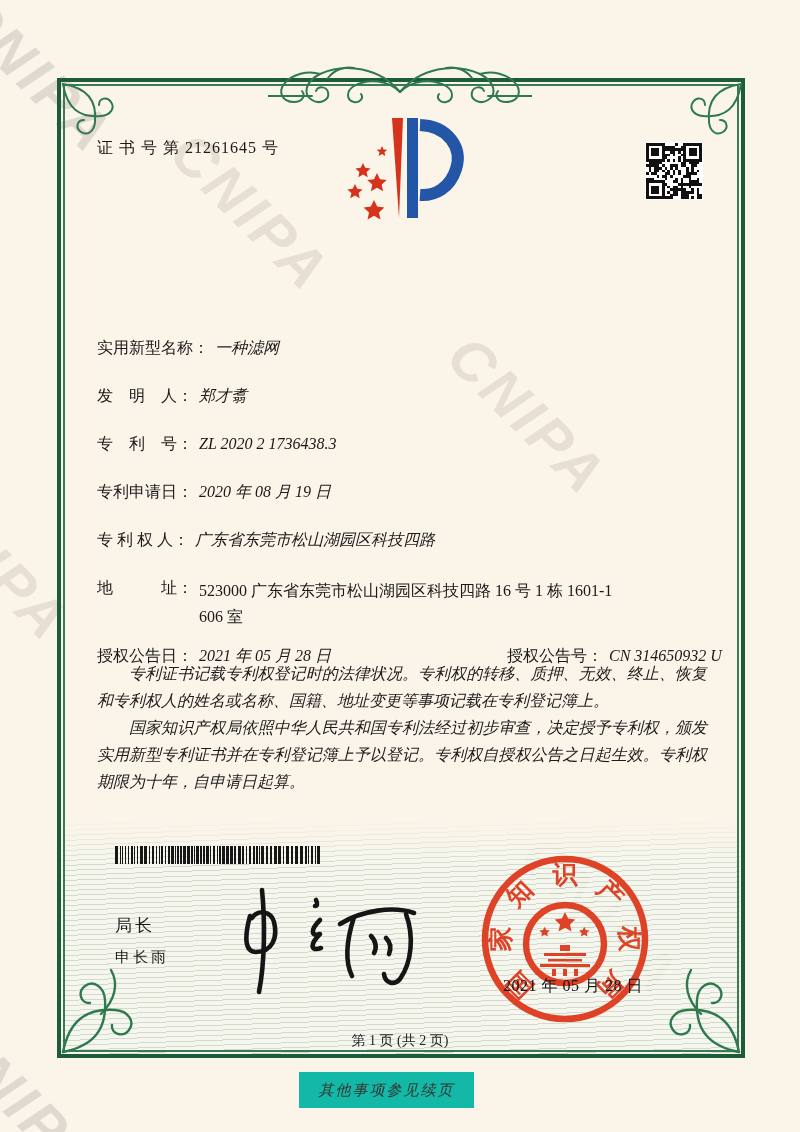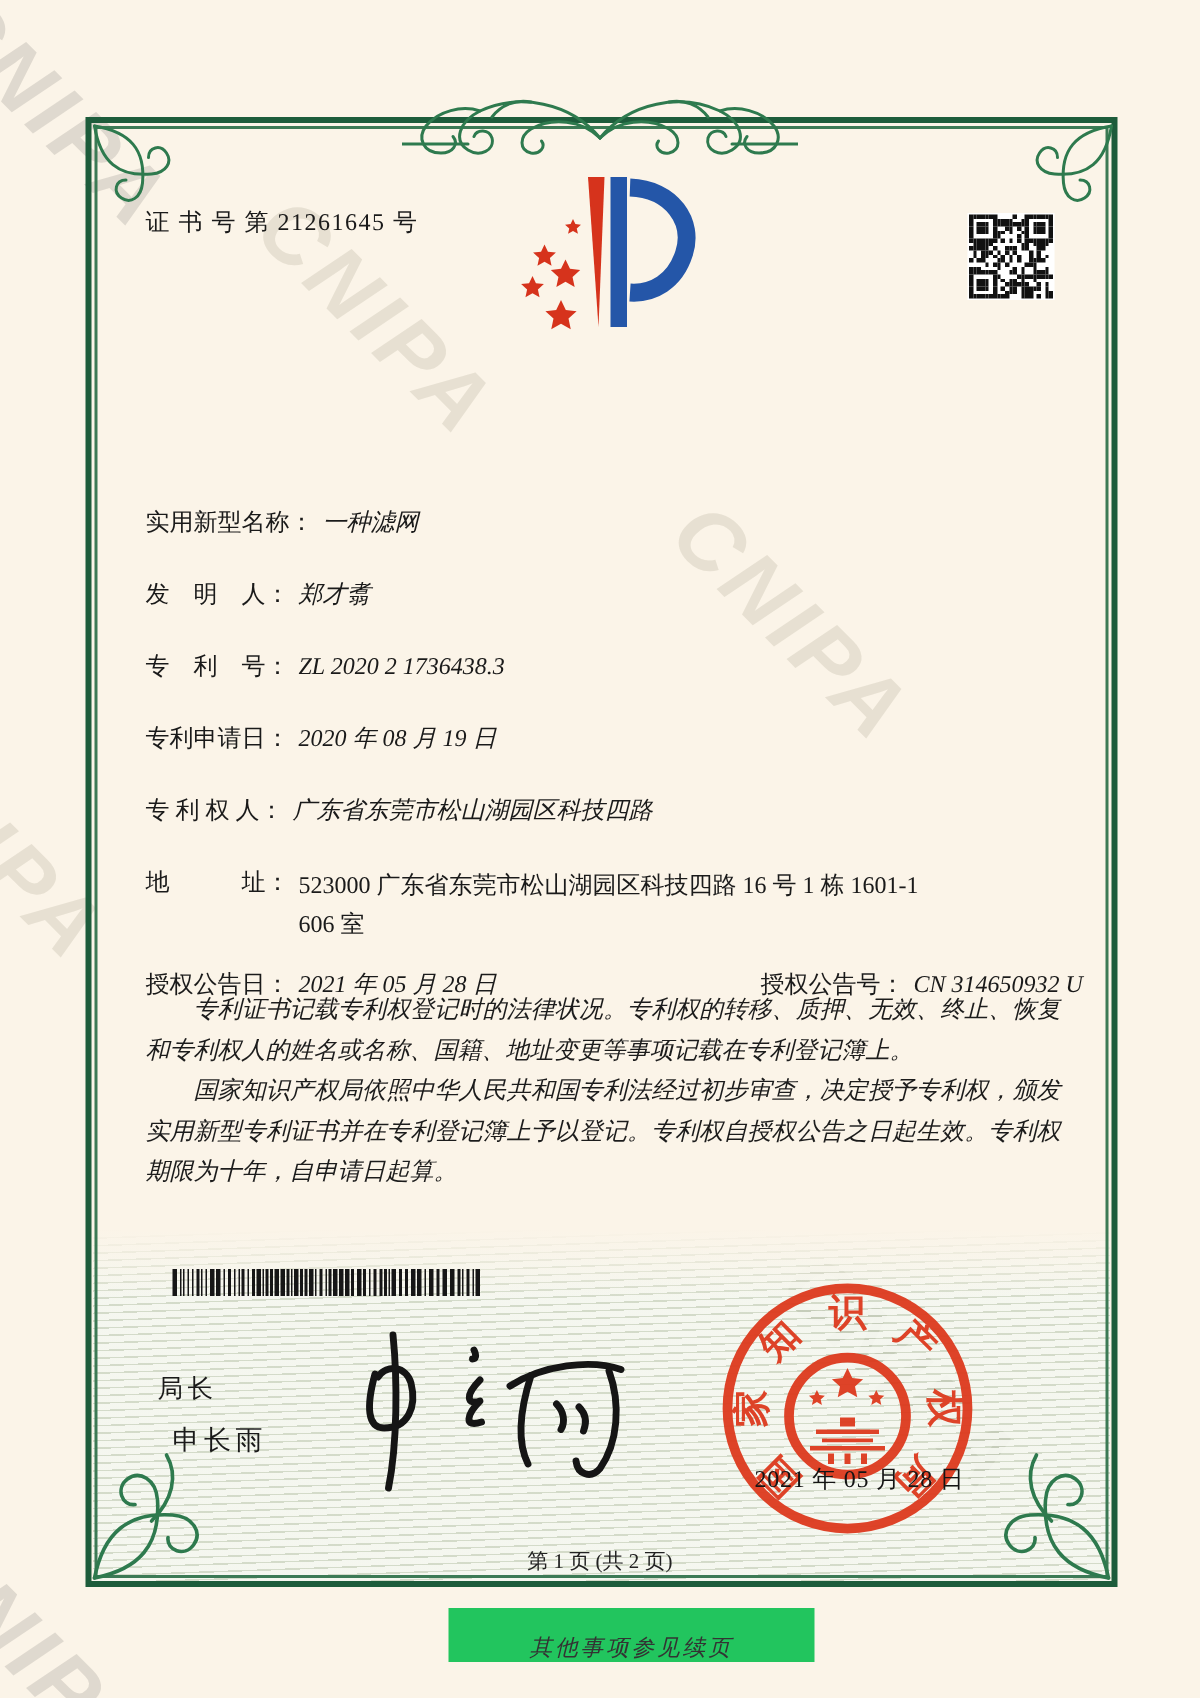--- a/index.html
+++ b/index.html
@@ -69,36 +69,36 @@
   .body-text p { text-indent:2em; }
 
   
   .barcode { position:absolute; left:115px; top:846px; width:206px; height:18px;
              display:flex; align-items:stretch; z-index:4; }
   .barcode i { display:block; height:100%; }
   .barcode i.b { background:#161616; }
   .barcode i.w { background:transparent; }
 
   
-  .sig-title { position:absolute; left:105px; top:914px; font-size:17px; letter-spacing:3px; z-index:5; }
-  .sig-name  { position:absolute; left:115px; top:948px; font-size:18px; letter-spacing:3px; z-index:5; }
+  .sig-title { position:absolute; left:115px; top:914px; font-size:17px; letter-spacing:3px; z-index:5; }
+  .sig-name  { position:absolute; left:115px; top:948px; font-size:15px; letter-spacing:3px; z-index:5; }
   .sig-script { position:absolute; left:228px; top:880px; z-index:5; }
 
   
   .seal { position:absolute; left:478px; top:852px; z-index:5; opacity:0.95; }
   .seal-date {
     position:absolute; left:503px; top:976px; z-index:6; font-size:16px;
     letter-spacing:0.5px; color:#141414; white-space:nowrap;
   }
 
   
   .page-info { position:absolute; left:0; width:800px; top:1032px; text-align:center;
                font-size:14px; z-index:5; color:#222; }
-  .note-box { position:absolute; left:299px; top:1072px; width:244px; height:36px;
-              background:#22c55e; z-index:5; display:flex; align-items:flex-end; justify-content:center; }
+  .note-box { position:absolute; left:299px; top:1072px; width:175px; height:36px;
+              background:#14b8a6; z-index:5; display:flex; align-items:center; justify-content:center; }
   .note-box span { font-size:15px; font-style:italic; letter-spacing:2px; color:#333; }
 </style>
 </head>
 <body>
 
 <div class="page">
 
   <div class="wm gray" style="left:-12px;top:-20px;">CNIPA</div>
   <div class="wm" style="left:205px;top:118px;">CNIPA</div>
   <div class="wm" style="left:482px;top:322px;">CNIPA</div>

